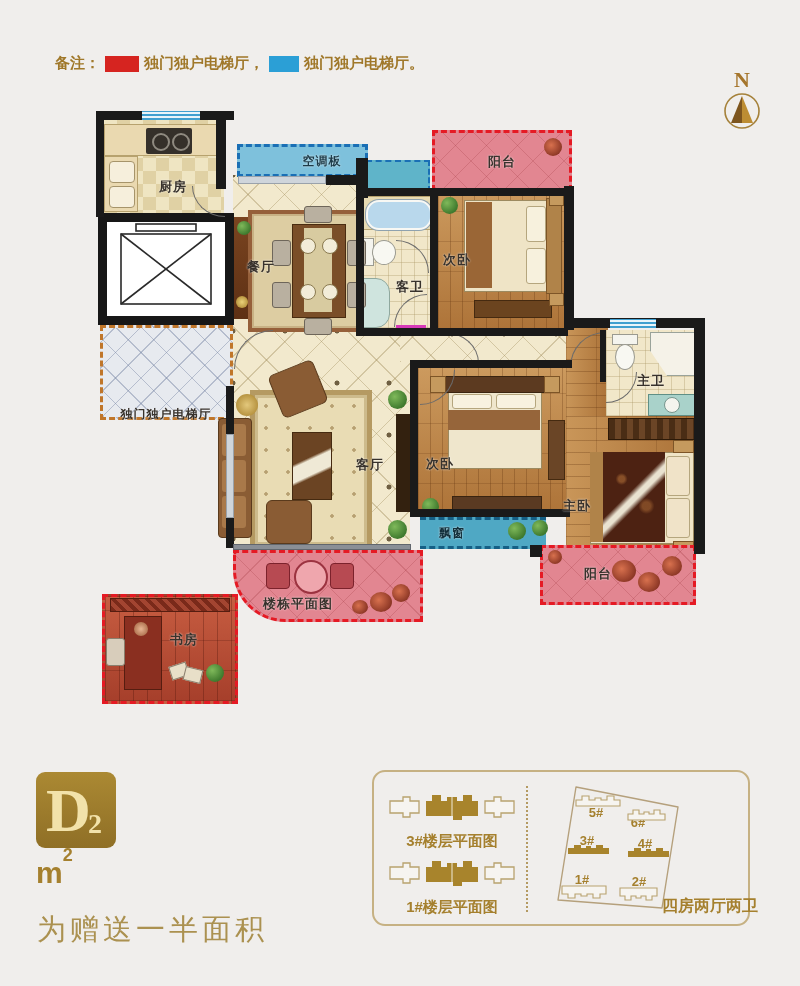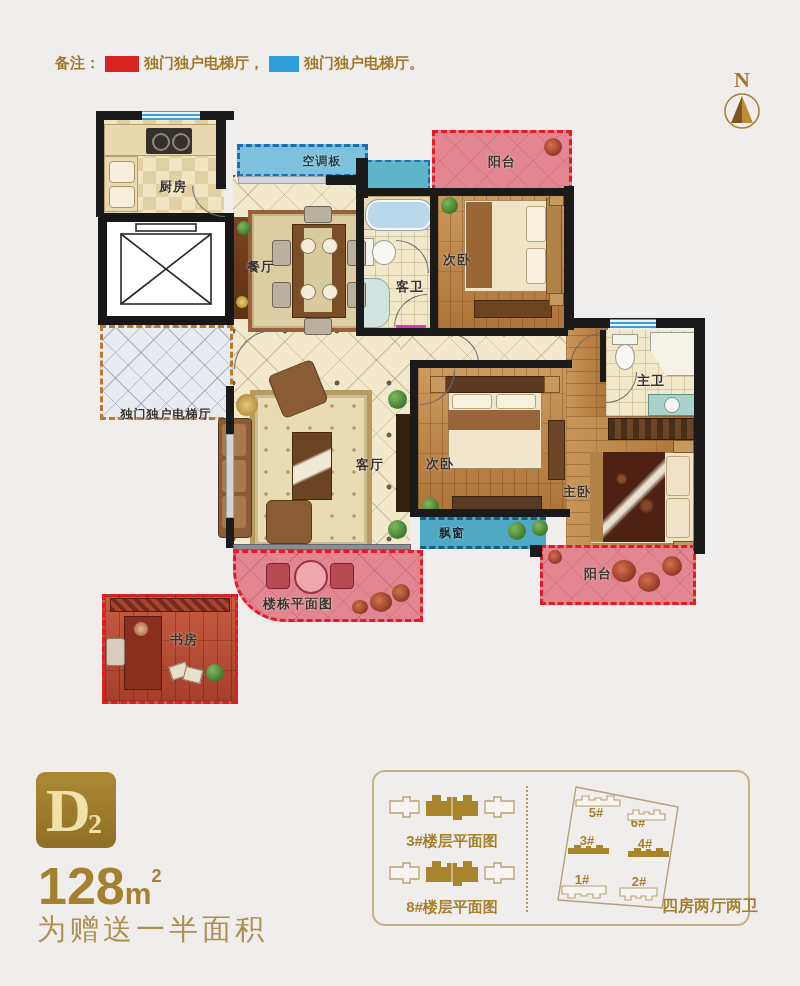--- a/index.html
+++ b/index.html
@@ -253,33 +253,32 @@
   <span class="rl" style="left:173px;top:187px;">厨房</span>
   <span class="rl" style="left:322px;top:161px;font-size:12px;color:#1d3b49;">空调板</span>
   <span class="rl" style="left:502px;top:162px;">阳台</span>
   <span class="rl" style="left:457px;top:260px;">次卧</span>
   <span class="rl" style="left:410px;top:287px;">客卫</span>
   <span class="rl" style="left:261px;top:267px;">餐厅</span>
   <span class="rl" style="left:166px;top:371px;font-size:12px;margin-top:43px;">独门独户电梯厅</span>
   <span class="rl" style="left:370px;top:465px;">客厅</span>
   <span class="rl" style="left:440px;top:464px;">次卧</span>
   <span class="rl" style="left:651px;top:381px;">主卫</span>
-  <span class="rl" style="left:577px;top:492px;">主卧</span>
+  <span class="rl" style="left:577px;top:506px;">主卧</span>
   <span class="rl" style="left:452px;top:533px;font-size:12px;color:#13303c;">飘窗</span>
   <span class="rl" style="left:298px;top:604px;">楼栋平面图</span>
   <span class="rl" style="left:598px;top:574px;">阳台</span>
   <span class="rl" style="left:184px;top:640px;">书房</span>
 </div>
 
 <div class="abs" style="left:36px;top:772px;width:80px;height:76px;background:linear-gradient(180deg,#ab8933,#8f6f26);border-radius:9px;z-index:50;">
   <span style="position:absolute;left:10px;top:2px;font-family:'Liberation Serif',serif;font-weight:bold;font-size:62px;color:#f2e2aa;line-height:72px;">D</span>
   <span style="position:absolute;left:52px;top:36px;font-family:'Liberation Serif',serif;font-weight:bold;font-size:28px;color:#f2e2aa;">2</span>
 </div>
 <div class="abs" style="left:36px;top:856px;display:flex;align-items:baseline;color:#a5802e;font-weight:bold;z-index:50;">
-  <span style="font-size:52px;margin-left:2px;">128</span>
   <span style="font-size:30px;">m</span>
   <span style="font-size:18px;position:relative;top:-22px;">2</span>
 </div>
 <div class="abs" style="left:37px;top:910px;font-size:29px;color:#ab9150;letter-spacing:4px;z-index:50;">为赠送一半面积</div>
 
 <div class="abs" style="left:372px;top:770px;width:378px;height:156px;border:2px solid #c6b183;border-radius:13px;box-sizing:border-box;z-index:50;"></div>
 
 <svg class="abs" style="left:386px;top:786px;z-index:51;" width="132" height="42" viewBox="0 0 132 42">
   <path d="M4,15 h13 v-4 h7 v4 h9 v12 h-9 v4 h-7 v-4 h-13 z" fill="#f6f4f0" stroke="#b8a26e" stroke-width="1.3"></path>
   <path d="M128,15 h-13 v-4 h-7 v4 h-9 v12 h9 v4 h7 v-4 h13 z" fill="#f6f4f0" stroke="#b8a26e" stroke-width="1.3"></path>
@@ -287,21 +286,21 @@
   <line x1="66" y1="11" x2="66" y2="30" stroke="#f0ead8" stroke-width="1"></line>
 </svg>
 <div class="fplabel" style="left:388px;top:832px;">3#楼层平面图</div>
 
 <svg class="abs" style="left:386px;top:852px;z-index:51;" width="132" height="42" viewBox="0 0 132 42">
   <path d="M4,15 h13 v-4 h7 v4 h9 v12 h-9 v4 h-7 v-4 h-13 z" fill="#f6f4f0" stroke="#b8a26e" stroke-width="1.3"></path>
   <path d="M128,15 h-13 v-4 h-7 v4 h-9 v12 h9 v4 h7 v-4 h13 z" fill="#f6f4f0" stroke="#b8a26e" stroke-width="1.3"></path>
   <path d="M40,30 v-15 h6 v-6 h9 v6 h6 v-4 h10 v4 h6 v-6 h9 v6 h6 v15 h-16 v4 h-9 v-4 z" fill="#a8842c"></path>
   <line x1="66" y1="11" x2="66" y2="30" stroke="#f0ead8" stroke-width="1"></line>
 </svg>
-<div class="fplabel" style="left:388px;top:898px;">8#楼层平面图</div>
+<div class="fplabel" style="left:388px;top:898px;">1#楼层平面图</div>
 
 <div class="abs" style="left:526px;top:786px;height:126px;border-left:2px dotted #b49a62;z-index:51;"></div>
 
 <svg class="abs" style="left:546px;top:778px;z-index:51;" width="154" height="140" viewBox="0 0 154 140">
   <path d="M30,9 L132,29 L116,130 L12,122 Z" fill="none" stroke="#b5a07c" stroke-width="1.4" stroke-linejoin="round"></path>
   <path d="M30,28 v-6 h6 v-4 h7 v4 h6 v-2 h6 v2 h6 v-4 h7 v4 h6 v6 z" fill="#f6f4f0" stroke="#b8a26e" stroke-width="1.1"></path>
   <path d="M82,42 v-6 h5 v-4 h6 v4 h5 v-2 h5 v2 h5 v-4 h6 v4 h5 v6 z" fill="#f6f4f0" stroke="#b8a26e" stroke-width="1.1"></path>
   <path d="M22,76 v-6 h6 v-3 h7 v3 h5 v-2 h5 v2 h5 v-3 h7 v3 h6 v6 z" fill="#a8842c"></path>
   <path d="M82,79 v-6 h6 v-3 h7 v3 h5 v-2 h5 v2 h5 v-3 h7 v3 h6 v6 z" fill="#a8842c"></path>
   <path d="M16,108 v8 h6 v4 h7 v-4 h6 v2 h6 v-2 h6 v4 h7 v-4 h6 v-8 z" fill="#f6f4f0" stroke="#b8a26e" stroke-width="1.1"></path>

